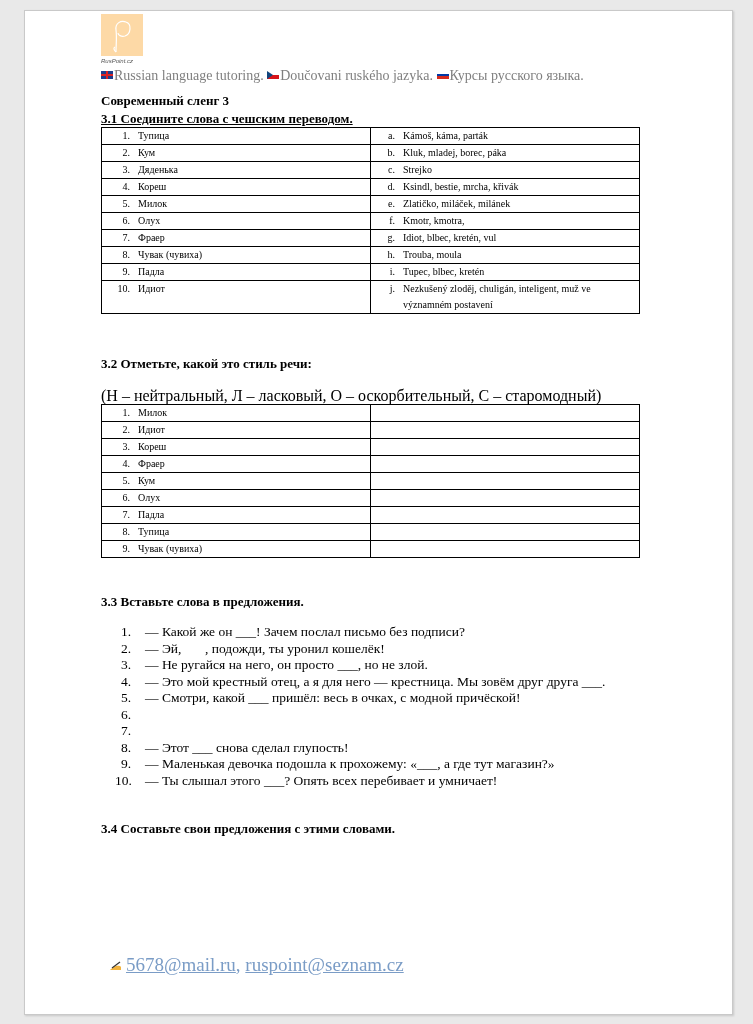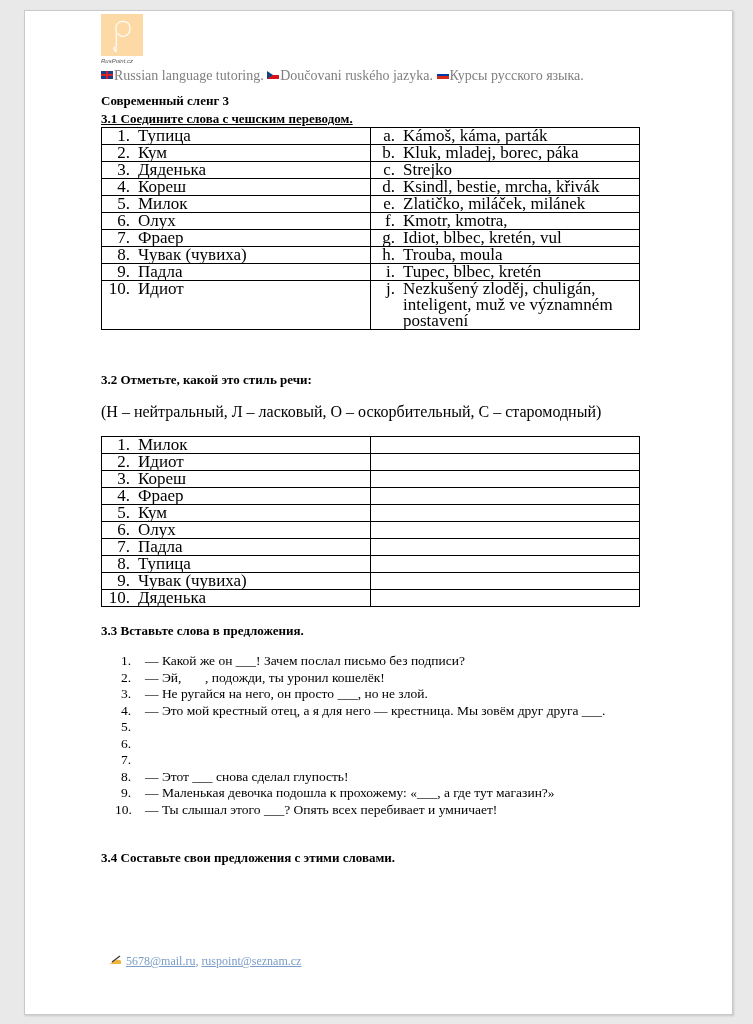--- a/index.html
+++ b/index.html
@@ -57,52 +57,52 @@
       margin-top: 9px; line-height: 16px;
     }
     .sec-title {
       font-weight: bold; font-size: 13px;
       line-height: 16px;
     }
     .sec-31 { margin-top: 2px; text-decoration: underline; }
     table.grid {
       border-collapse: collapse;
       width: 539px;
-      font-size: 17px;
+      font-size: 10px;
       line-height: 16px;
     }
     table.grid td {
       border: 1.5px solid #000;
       padding: 0 0 0 2px;
       vertical-align: top;
       width: 50%;
     }
     .num { display: inline-block; width: 22px; text-align: right; margin-right: 8px; }
     .num-left { margin-left: 4px; }
     .let { display: inline-block; width: 22px; text-align: right; margin-right: 8px; }
     .wrap-cell { display: flex; }
     .wrap-cell .txt { flex: 1; }
     .t1 { margin-top: 0; }
     .sec-32 { margin-top: 42px; }
     .legend-line { font-size: 16px; margin-top: 16px; line-height: 16px; }
-    .t2 { margin-top: 16px; }
+    .t2 { }
     .t2 td { height: 15px; }
-    .sec-33 { margin-top: 16px; }
+    .sec-33 { margin-top: 36px; }
     ol.sentences {
       list-style: none;
       padding: 0; margin: 14px 0 0 0;
       font-size: 13.5px; line-height: 16.5px;
     }
     ol.sentences li { display: flex; white-space: nowrap; }
     ol.sentences .n { width: 38px; padding-left: 2px; box-sizing: border-box; text-align: left; }
     .sec-34 { margin-top: 32px; }
     .footer {
       position: absolute;
       left: 84px; top: 943px;
-      font-size: 12px;
+      font-size: 19px;
       white-space: nowrap;
     }
     .footer a { color: #7a9cc6; text-decoration: underline; }
     .footer .sep { color: #7a9cc6; }
     .pen { display: inline-block; width: 14px; height: 10px; position: relative; vertical-align: 0px; margin-right: 3px; }
   </style>
 </head>
 <body>
 
 <div class="page">
@@ -251,24 +251,20 @@
             <td></td>
           </tr>
           <tr>
             <td><span class="num num-left">8.</span><span>Тупица</span></td>
             <td></td>
           </tr>
           <tr>
             <td><span class="num num-left">9.</span><span>Чувак (чувиха)</span></td>
             <td></td>
           </tr>
-          <tr>
-            <td><span class="num num-left">10.</span><span>Дяденька</span></td>
-            <td></td>
-          </tr>
         </tbody>
     </table>
 
     <div class="sec-title sec-33">3.3 Вставьте слова в предложения.</div>
     <ol class="sentences" id="sentences">
         <li>
           <span class="n" style="padding-left: 20px; width: 44px;">1.</span>
           <span style="white-space:pre">— Какой же он ___! Зачем послал письмо без подписи?</span>
         </li>
         <li>
@@ -278,20 +274,21 @@
         <li>
           <span class="n" style="padding-left: 20px; width: 44px;">3.</span>
           <span style="white-space:pre">— Не ругайся на него, он просто ___, но не злой.</span>
         </li>
         <li>
           <span class="n" style="padding-left: 20px; width: 44px;">4.</span>
           <span style="white-space:pre">— Это мой крестный отец, а я для него — крестница. Мы зовём друг друга ___.</span>
         </li>
         <li>
           <span class="n" style="padding-left: 20px; width: 44px;">5.</span>
+          <span style="white-space:pre">— Смотри, какой ___ пришёл: весь в очках, с модной причёской!</span>
         </li>
         <li>
           <span class="n" style="padding-left: 20px; width: 44px;">6.</span>
         </li>
         <li>
           <span class="n" style="padding-left: 20px; width: 44px;">7.</span>
         </li>
         <li>
           <span class="n" style="padding-left: 20px; width: 44px;">8.</span>
           <span style="white-space:pre">— Этот ___ снова сделал глупость!</span>

